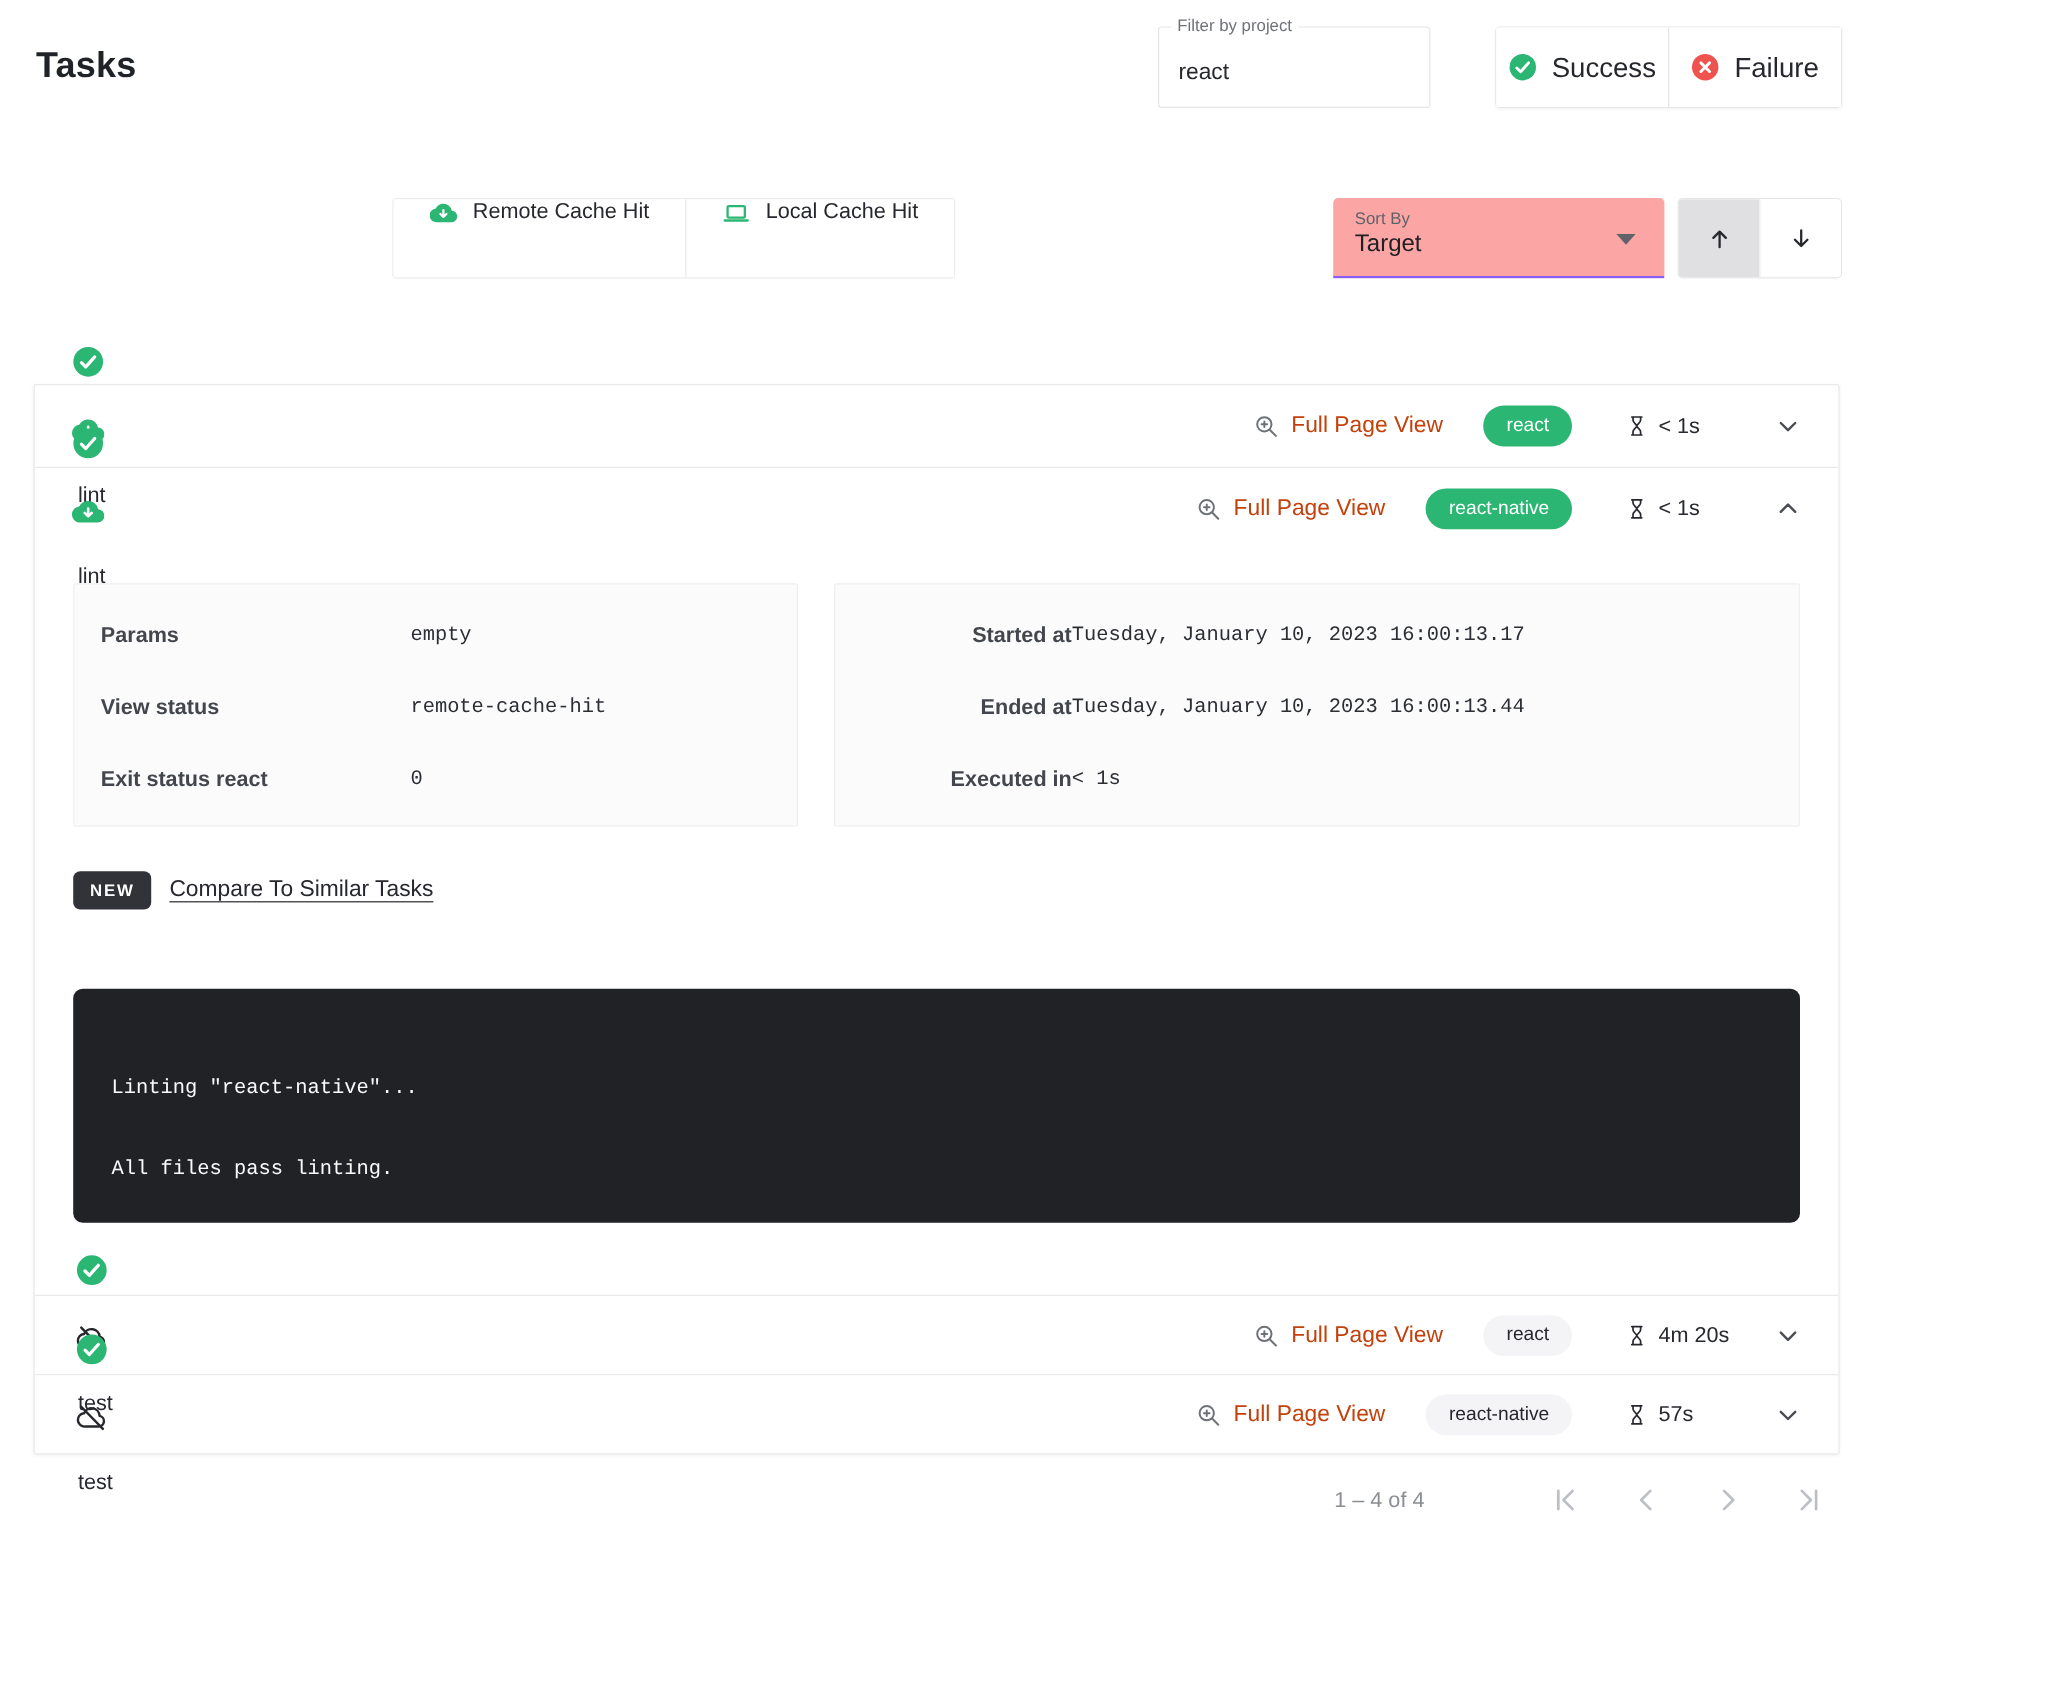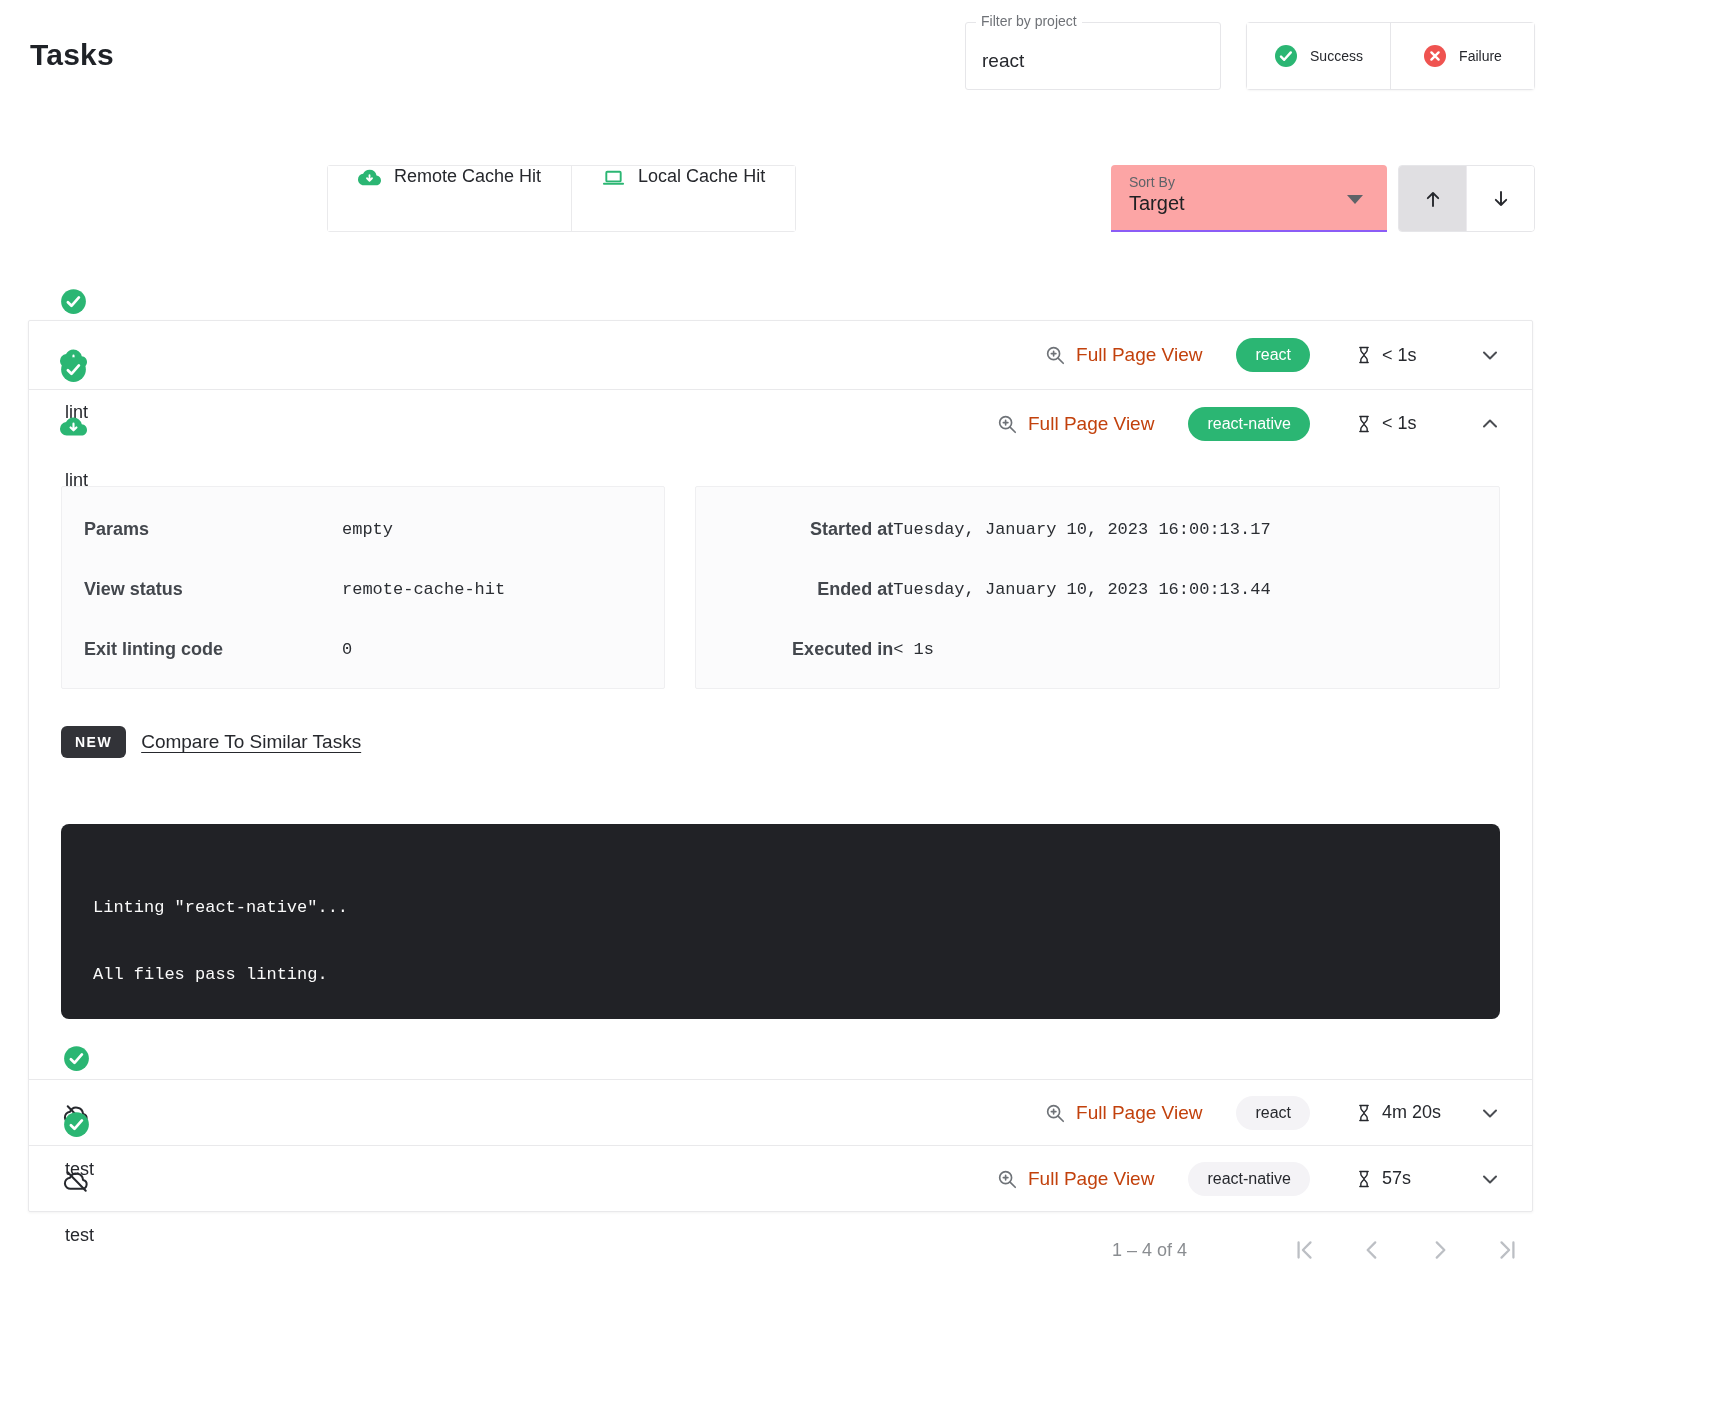--- a/index.html
+++ b/index.html
@@ -10,40 +10,40 @@
     overflow:hidden;
   }
   .mono { font-family:"Liberation Mono","DejaVu Sans Mono",monospace; }
 
   
   .page-title {
     position:absolute; left:30px; top:38px;
     font-size:30px; font-weight:800; letter-spacing:.2px; color:#1f2227;
   }
   .project-filter {
-    position:absolute; left:965px; top:22px; width:256px; height:68px;
+    position:absolute; left:965px; top:22px; width:227px; height:68px;
     border:1px solid #e6e6e9; border-radius:3px; background:#fff;
   }
   .project-filter .pf-label {
     position:absolute; top:-10px; left:10px; background:#fff; padding:0 5px;
     font-size:14px; color:#6f7277;
   }
   .project-filter input {
     border:none; outline:none; width:100%; height:100%;
     padding:10px 16px 0 16px; font-size:19px; color:#26282d;
     font-family:"Liberation Sans",sans-serif; background:transparent;
   }
   .status-group {
     position:absolute; left:1246px; top:22px; width:289px; height:68px;
     display:flex; border:1px solid #e6e6e9; border-radius:4px; background:#fff;
     box-shadow:0 1px 2px rgba(0,0,0,.04);
   }
   .status-btn {
     flex:1; display:flex; align-items:center; justify-content:center; gap:12px;
-    font-size:14px; color:#26282d; cursor:pointer; background:#fff; border:none;
+    font-size:23px; color:#26282d; cursor:pointer; background:#fff; border:none;
   }
   .status-btn + .status-btn { border-left:1px solid #e6e6e9; }
   .icon { display:inline-flex; flex:none; }
 
   
   .cache-group {
     position:absolute; left:327px; top:165px; height:67px; display:flex;
     border:1px solid #eaeaec; border-radius:3px; background:#fff;
   }
   .cache-btn {
@@ -307,21 +307,21 @@
       <div class="panel left">
         <div class="d-row">
           <span class="d-label">Params</span>
           <span class="d-value mono">empty</span>
         </div>
         <div class="d-row">
           <span class="d-label">View status</span>
           <span class="d-value mono">remote-cache-hit</span>
         </div>
         <div class="d-row">
-          <span class="d-label">Exit linting code</span>
+          <span class="d-label">Exit status react</span>
           <span class="d-value mono">0</span>
         </div>
       </div>
       <div class="panel right">
         <div class="d-row">
           <span class="d-label">Started at</span>
           <span class="d-value mono">Tuesday, January 10, 2023 16:00:13.17</span>
         </div>
         <div class="d-row">
           <span class="d-label">Ended at</span>

